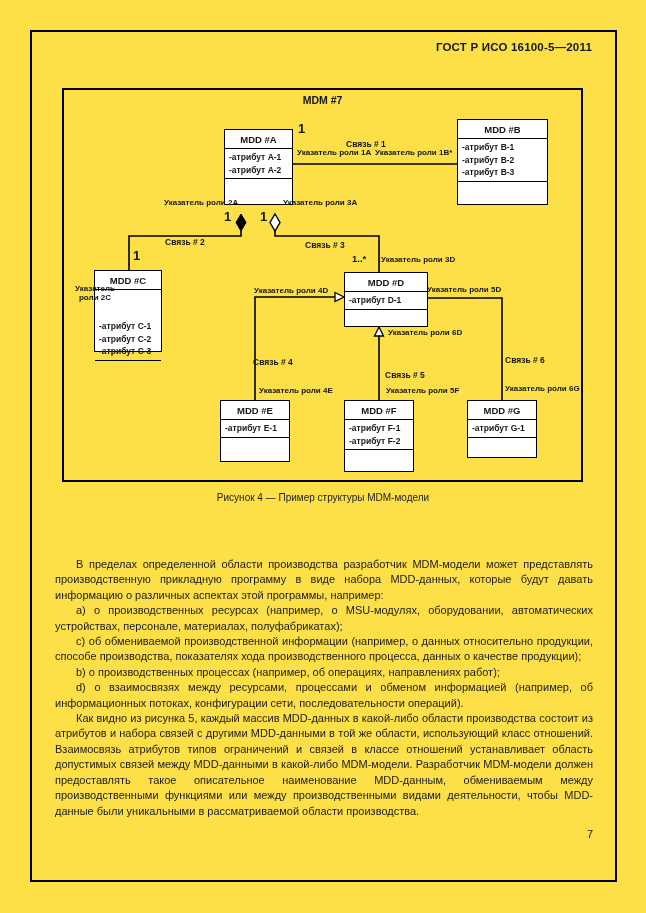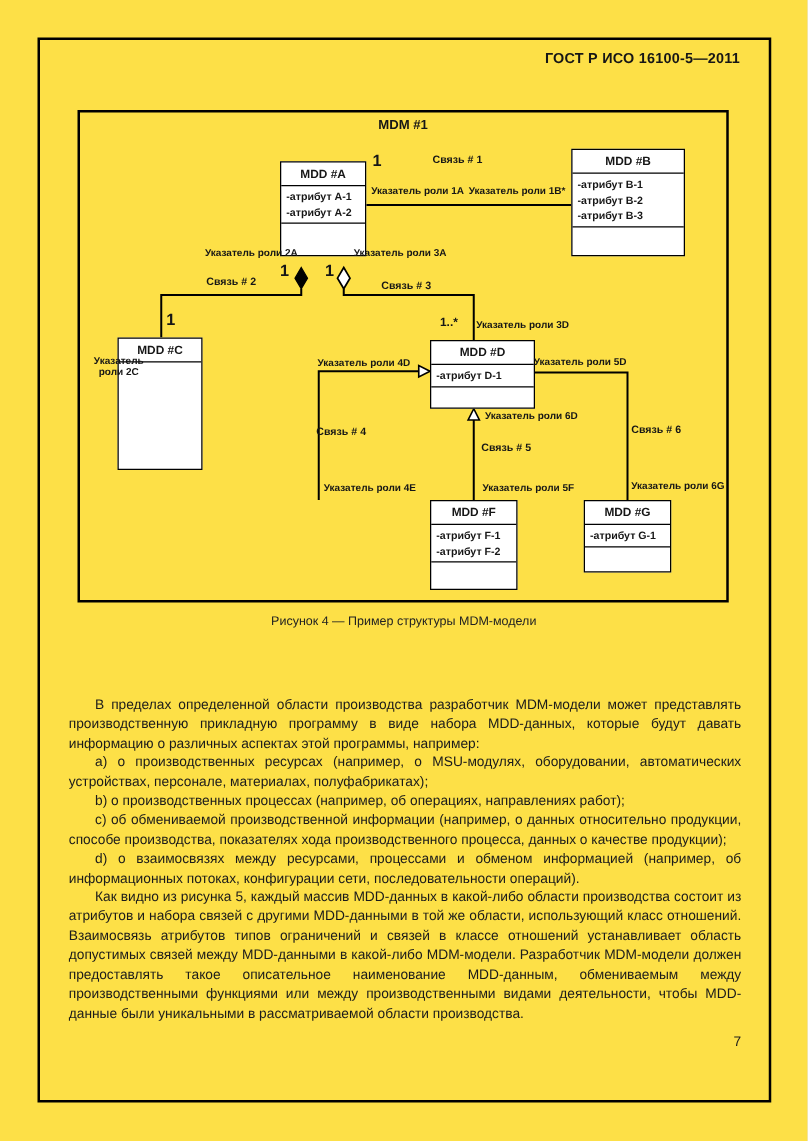--- a/index.html
+++ b/index.html
@@ -33,21 +33,21 @@
     border-bottom:1.5px solid #000;font-weight:700;font-size:9.5px;
     text-align:center;padding:4px 0 3px 0;
   }
   .uml-attrs{border-bottom:1.5px solid #000;padding:2px 0 2px 4px;}
   .uml-attr{font-size:8.5px;font-weight:700;line-height:12.5px;white-space:nowrap;}
   .uml-empty{flex:1 1 auto;}
   .dlabel{
     position:absolute;font-size:8px;font-weight:700;white-space:nowrap;
     line-height:9px;
   }
-  .rel-label{font-size:8.5px;}
+  .rel-label{font-size:8.5px;margin-top:17px;}
   .mult{font-size:13px;font-weight:700;}
   .wrap-label{white-space:normal;text-align:center;}
   .figure-caption{
     position:absolute;left:0;top:492px;width:646px;text-align:center;
     font-size:10px;color:#222;
   }
   
   .body-text{
     position:absolute;left:55px;top:557px;width:538px;
     font-size:11px;line-height:15.4px;text-align:justify;color:#1b1b1b;
@@ -60,21 +60,21 @@
 </style>
 </head>
 <body>
 
 <div class="page">
   <div class="page-frame"></div>
 
   <div class="doc-header">ГОСТ Р ИСО 16100-5—2011</div>
 
   <div class="figure-frame">
-    <div class="mdm-label">MDM #1</div>
+    <div class="mdm-label">MDM #7</div>
 
     <svg class="connector-svg" viewBox="0 0 517 390" xmlns="http://www.w3.org/2000/svg">
 
       <line x1="229" y1="74" x2="393" y2="74" stroke="#000" stroke-width="1.6"></line>
 
       <polyline points="177,141 177,146 65,146 65,180" fill="none" stroke="#000" stroke-width="1.6"></polyline>
       <polygon points="177,124 182,132.5 177,141 172,132.5" fill="#000" stroke="#000"></polygon>
 
       <polyline points="211,141 211,146 315,146 315,182" fill="none" stroke="#000" stroke-width="1.6"></polyline>
       <polygon points="211,124 216,132.5 211,141 206,132.5" fill="#fff" stroke="#000" stroke-width="1.4"></polygon>
@@ -101,33 +101,45 @@
     <div class="uml-box" style="left:393px;top:29px;width:91px;height:86px;">
       <div class="uml-title">MDD #B</div>
       <div class="uml-attrs">
         <div class="uml-attr">-атрибут B-1</div>
         <div class="uml-attr">-атрибут B-2</div>
         <div class="uml-attr">-атрибут B-3</div>
       </div>
       <div class="uml-empty"></div>
     </div>
 
-    <div class="uml-box" style="left:30px;top:180px;width:68px;height:106px;gap:28px;">
+    <div class="uml-box" style="left:30px;top:180px;width:68px;height:82px;gap:28px;">
       <div class="uml-title">MDD #C</div>
+      <div class="uml-attrs">
+        <div class="uml-attr">-атрибут C-1</div>
+        <div class="uml-attr">-атрибут C-2</div>
+        <div class="uml-attr">-атрибут C-3</div>
+      </div>
       <div class="uml-empty"></div>
     </div>
 
     <div class="uml-box" style="left:280px;top:182px;width:84px;height:55px;">
       <div class="uml-title">MDD #D</div>
       <div class="uml-attrs">
         <div class="uml-attr">-атрибут D-1</div>
       </div>
       <div class="uml-empty"></div>
     </div>
 
+    <div class="uml-box" style="left:156px;top:310px;width:70px;height:62px;">
+      <div class="uml-title">MDD #E</div>
+      <div class="uml-attrs">
+        <div class="uml-attr">-атрибут E-1</div>
+      </div>
+      <div class="uml-empty"></div>
+    </div>
 
     <div class="uml-box" style="left:280px;top:310px;width:70px;height:72px;">
       <div class="uml-title">MDD #F</div>
       <div class="uml-attrs">
         <div class="uml-attr">-атрибут F-1</div>
         <div class="uml-attr">-атрибут F-2</div>
       </div>
       <div class="uml-empty"></div>
     </div>
 
@@ -168,20 +180,20 @@
     <div class="dlabel" style="left:195px;top:296px;">Указатель роли 4E</div>
     <div class="dlabel" style="left:322px;top:296px;">Указатель роли 5F</div>
     <div class="dlabel" style="left:441px;top:294px;">Указатель роли 6G</div>
   </div>
 
   <div class="figure-caption">Рисунок 4 — Пример структуры MDM-модели</div>
 
   <div class="body-text">
     <p>В пределах определенной области производства разработчик MDM-модели может представлять производственную прикладную программу в виде набора MDD-данных, которые будут давать информацию о различных аспектах этой программы, например:</p>
     <p>a) о производственных ресурсах (например, о MSU-модулях, оборудовании, автоматических устройствах, персонале, материалах, полуфабрикатах);</p>
+    <p>c) об обмениваемой производственной информации (например, о данных относительно продукции, способе производства, показателях хода производственного процесса, данных о качестве продукции);</p>
     <p>b) о производственных процессах (например, об операциях, направлениях работ);</p>
-    <p>c) об обмениваемой производственной информации (например, о данных относительно продукции, способе производства, показателях хода производственного процесса, данных о качестве продукции);</p>
     <p>d) о взаимосвязях между ресурсами, процессами и обменом информацией (например, об информационных потоках, конфигурации сети, последовательности операций).</p>
     <p>Как видно из рисунка 5, каждый массив MDD-данных в какой-либо области производства состоит из атрибутов и набора связей с другими MDD-данными в той же области, использующий класс отношений. Взаимосвязь атрибутов типов ограничений и связей в классе отношений устанавливает область допустимых связей между MDD-данными в какой-либо MDM-модели. Разработчик MDM-модели должен предоставлять такое описательное наименование MDD-данным, обмениваемым между производственными функциями или между производственными  видами деятельности, чтобы MDD-данные были уникальными в рассматриваемой области производства.</p>
   </div>
 
   <div class="page-number">7</div>
 </div>
 
 </body></html>

